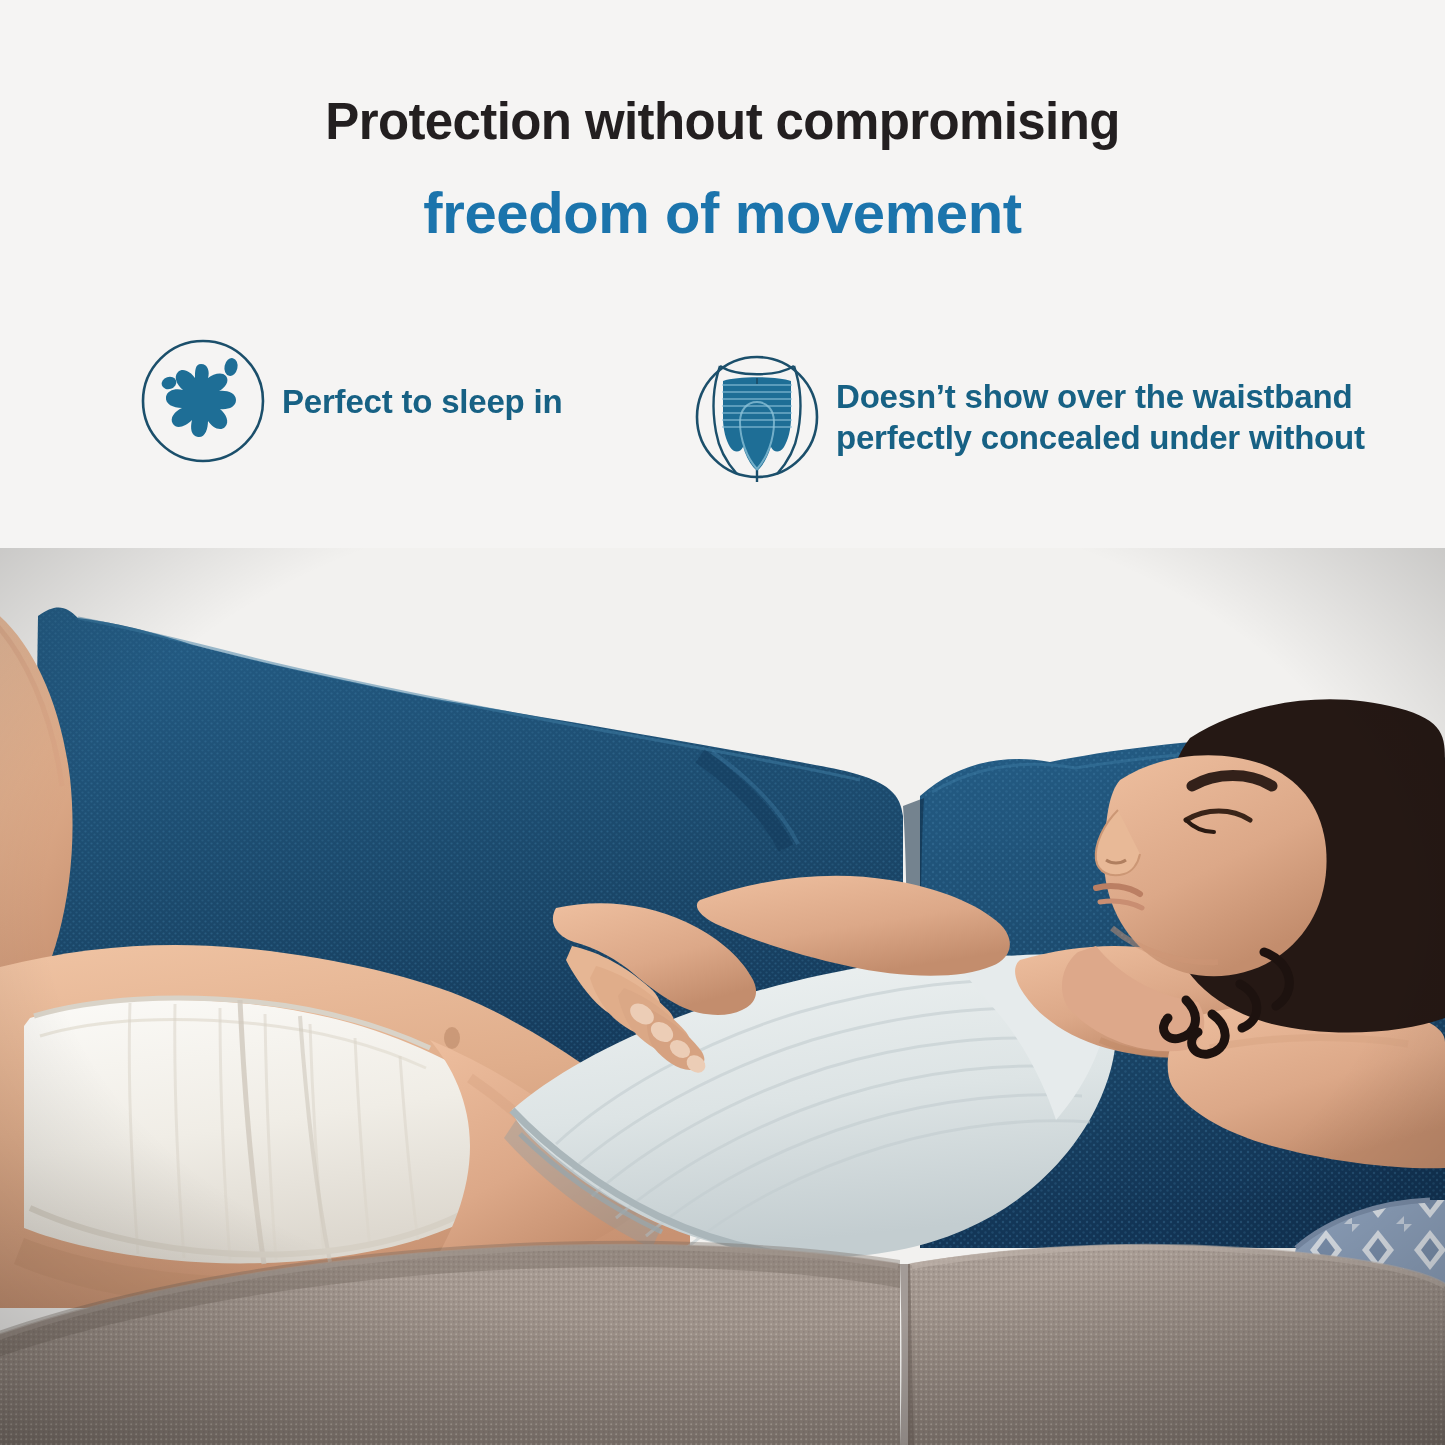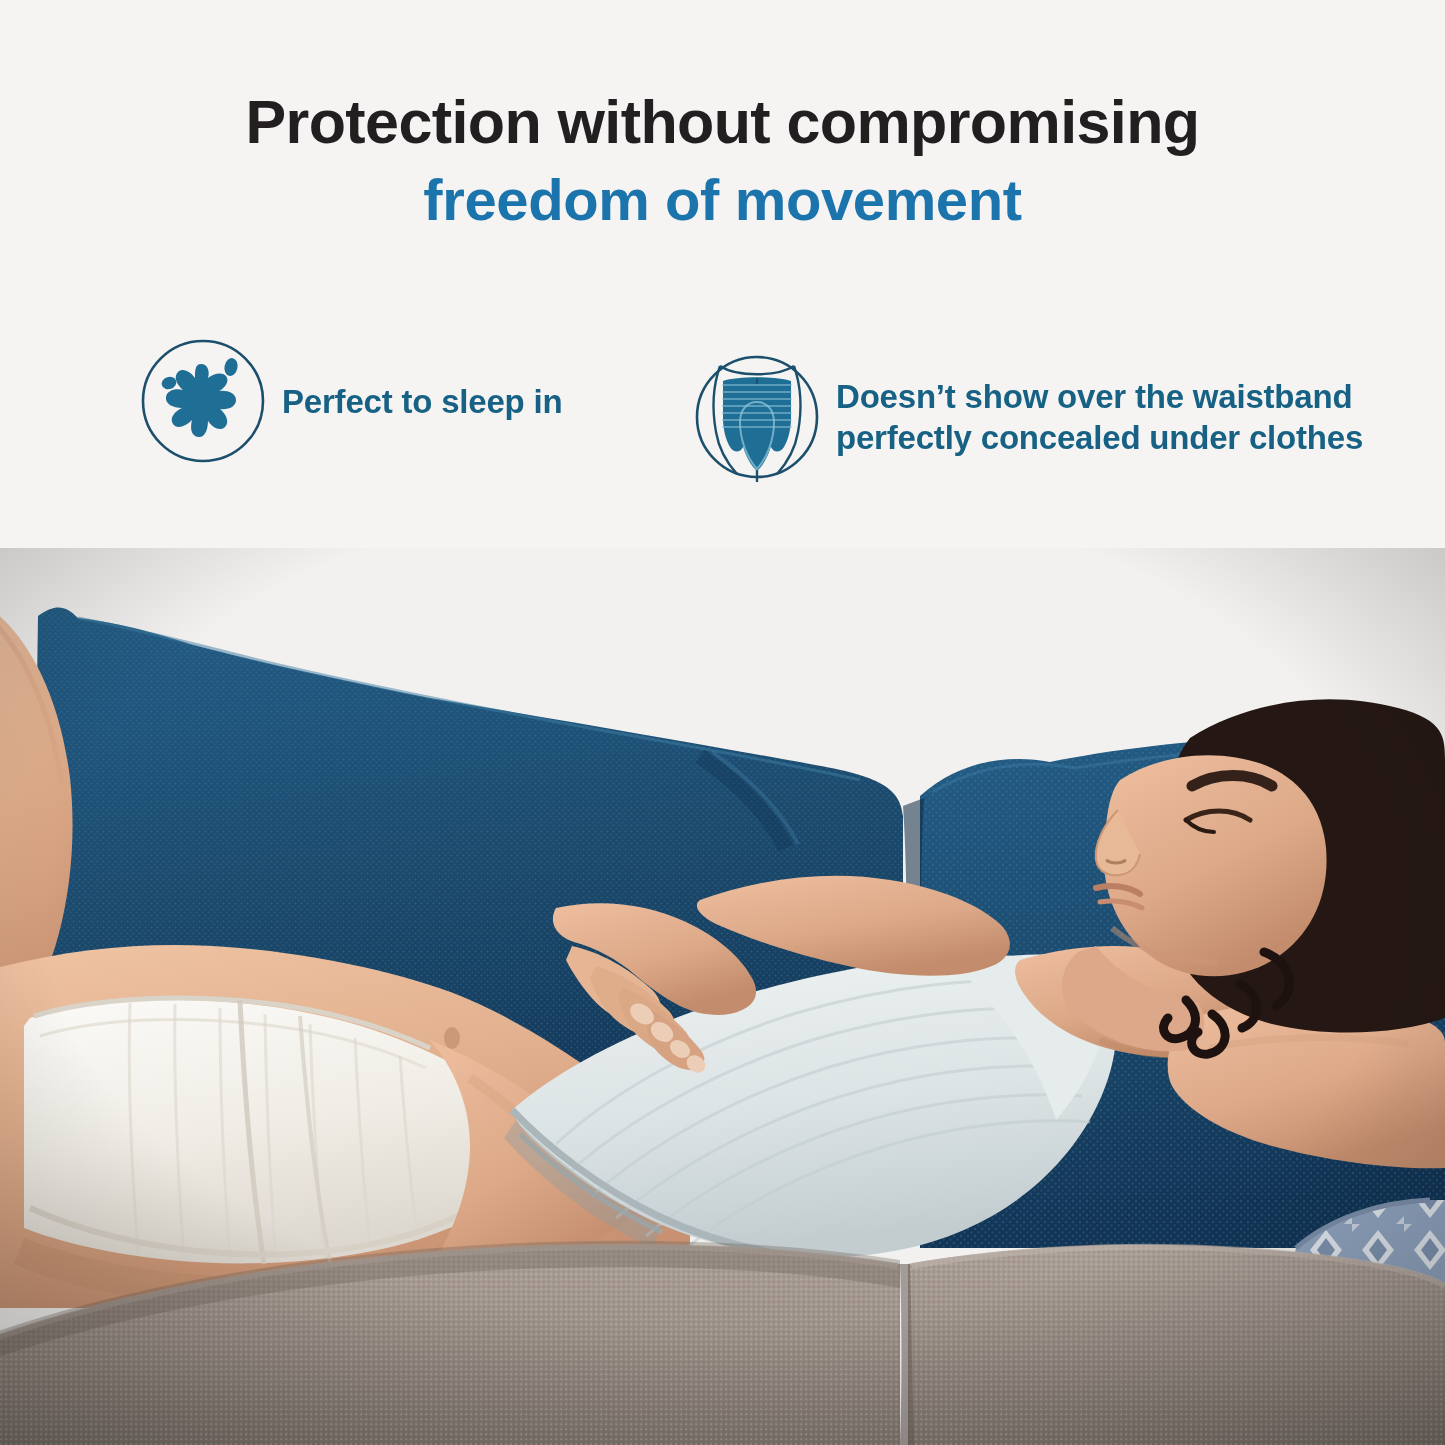--- a/index.html
+++ b/index.html
@@ -23,35 +23,35 @@
 
   
   .header {
     position: absolute;
     top: 86px;
     left: 0;
     width: 1445px;
     text-align: center;
   }
   .headline {
-    font-size: 61px;
+    font-size: 51px;
     line-height: 72px;
     font-weight: bold;
     color: #231f20;
     letter-spacing: -0.6px;
     white-space: nowrap;
   }
   .subheadline {
     font-size: 58px;
     line-height: 68px;
     font-weight: bold;
     color: #1b74ac;
     letter-spacing: -0.4px;
     white-space: nowrap;
-    margin-top: 8px;
+    margin-top: 21px;
   }
 
   
   .badges {
     position: absolute;
     top: 336px;
     left: 0;
     width: 1445px;
     height: 150px;
   }
@@ -192,21 +192,21 @@
                    C75 50 82 58 82 70
                    C82 88 75 106 65 117
                    C55 106 48 88 48 70
                    C48 58 55 50 65 50 Z" fill="none" stroke="#8fc4da" stroke-width="2" opacity="0.75"></path>
 
           <line x1="65" y1="26" x2="65" y2="32" stroke="#1b4f6b" stroke-width="1.8"></line>
         </svg>
       </div>
       <div class="badge-text">
         <span class="line1">Doesn’t show over the waistband</span>
-        <span class="line2">perfectly concealed under clothes</span>
+        <span class="line2">perfectly concealed under without</span>
       </div>
     </div>
   </div>
 
   <div class="photo">
     <svg width="1445" height="897" viewBox="0 0 1445 897" xmlns="http://www.w3.org/2000/svg">
       <defs>
         <linearGradient id="navyGrad" x1="0" y1="0" x2="0.2" y2="1">
           <stop offset="0%" stop-color="#235a83"></stop>
           <stop offset="55%" stop-color="#1b4a6e"></stop>

